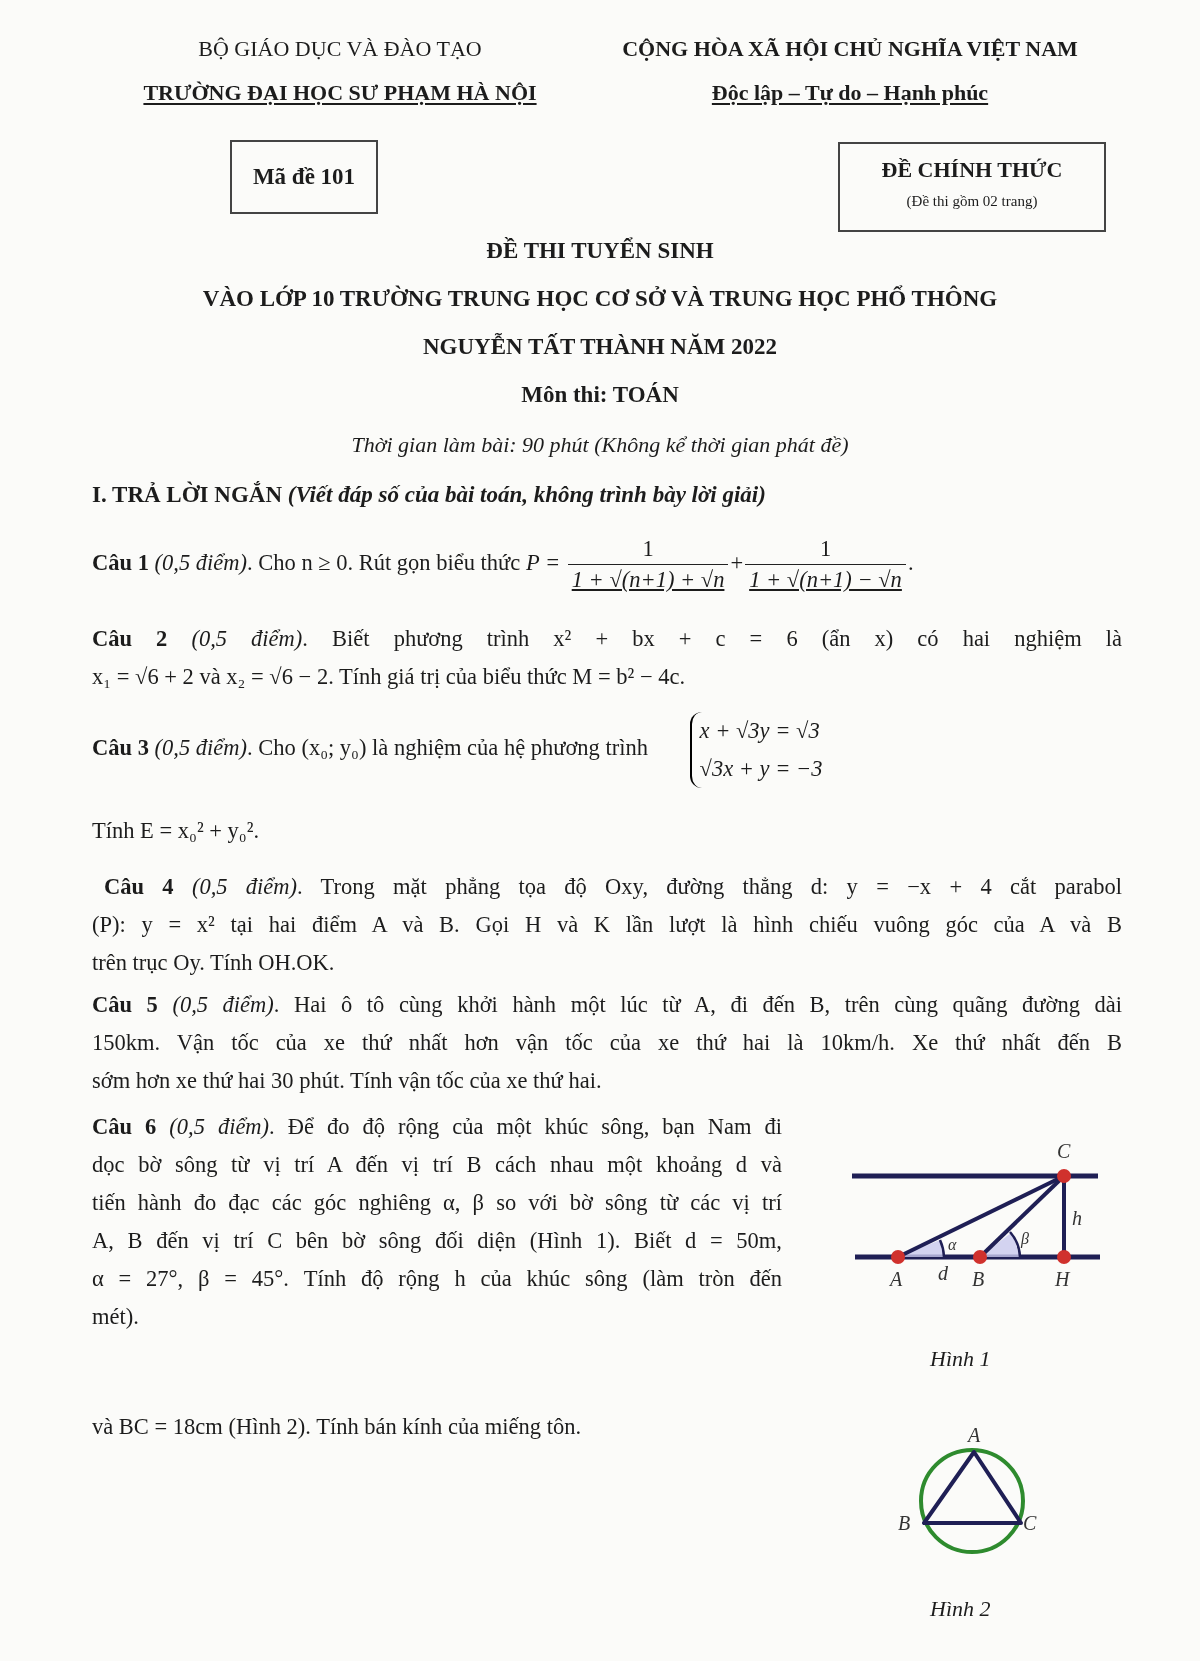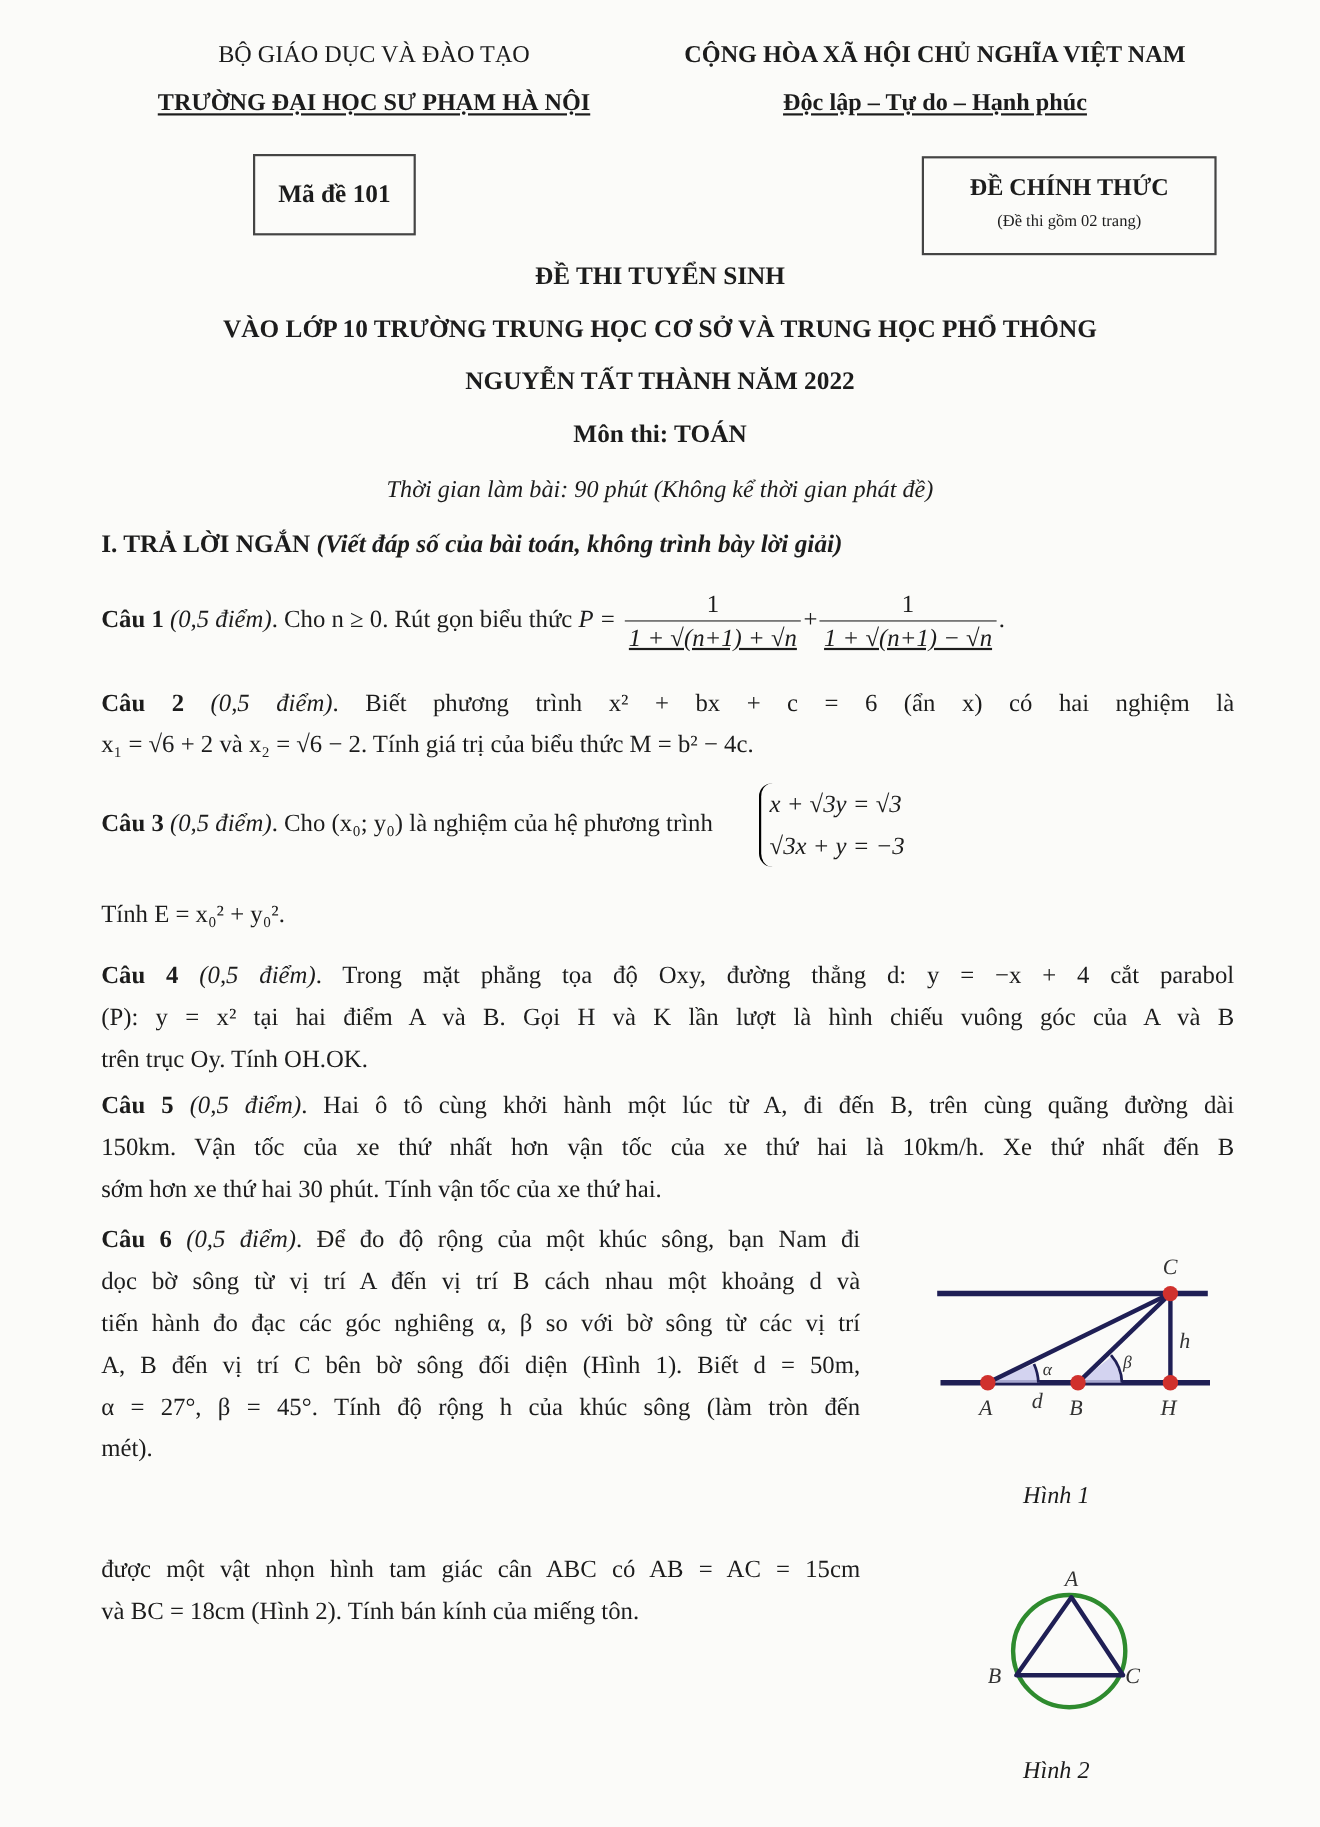--- a/index.html
+++ b/index.html
@@ -63,21 +63,21 @@
 </div>
 
 <div class="abs q" style="left:92px; top:712px; width:1030px; white-space:nowrap;">
   <span class="b">Câu 3</span>
   <span class="it">(0,5 điểm)</span><span>. Cho (x₀; y₀) là nghiệm của hệ phương trình</span>
   <span class="sys"><span style="display:block;">x + √3y = √3</span><span style="display:block;">√3x + y = −3</span></span>
 </div>
 <div class="abs q" style="left:92px; top:812px;">Tính E = x₀² + y₀².</div>
 
 <div class="abs q" style="left:92px; top:868px; width:1030px;">
-  <div style="text-align:justify; text-align-last:justify;"><span class="b">Câu 4</span> <span class="it">(0,5 điểm)</span><span>. Trong mặt phẳng tọa độ Oxy, đường thẳng d: y = −x + 4 cắt parabol</span></div>
+  <div style="text-align:justify; text-align-last:justify;margin-left:12px;"><span class="b">Câu 4</span> <span class="it">(0,5 điểm)</span><span>. Trong mặt phẳng tọa độ Oxy, đường thẳng d: y = −x + 4 cắt parabol</span></div>
   <div style="text-align:justify; text-align-last:justify;">(P): y = x²  tại hai điểm A và B. Gọi H và K lần lượt là hình chiếu vuông góc của A và B</div>
   <div>trên trục Oy. Tính OH.OK.</div>
 </div>
 
 <div class="abs q" style="left:92px; top:986px; width:1030px;">
   <div style="text-align:justify; text-align-last:justify;"><span class="b">Câu 5</span> <span class="it">(0,5 điểm)</span><span>. Hai ô tô cùng khởi hành một lúc từ A, đi đến B, trên cùng quãng đường dài</span></div>
   <div style="text-align:justify; text-align-last:justify;">150km. Vận tốc của xe thứ nhất hơn vận tốc của xe thứ hai là 10km/h. Xe thứ nhất đến B</div>
   <div>sớm hơn xe thứ hai 30 phút. Tính vận tốc của xe thứ hai.</div>
 </div>
 
@@ -111,21 +111,20 @@
     <text x="181" y="104" font-size="16">β</text>
     <text x="50" y="146">A</text>
     <text x="98" y="140">d</text>
     <text x="132" y="146">B</text>
     <text x="215" y="146">H</text>
   </g>
 </svg>
 <div class="abs caption" style="left:930px; top:1346px;">Hình 1</div>
 
 <div class="abs q" style="left:92px; top:1408px; width:690px;">
-  <div style="text-align:justify; text-align-last:justify;">được một vật nhọn hình tam giác cân ABC có AB = AC = 15cm</div>
   <div>và BC = 18cm (Hình 2). Tính bán kính của miếng tôn.</div>
 </div>
 
 <svg class="abs" style="left:880px; top:1420px;" width="160" height="150" viewBox="0 0 160 150">
   <circle cx="92" cy="81" r="51" fill="none" stroke="#2e8b2e" stroke-width="4"></circle>
   <polygon points="94,32 44,103 141,103" fill="none" stroke="#1f1f55" stroke-width="4" stroke-linejoin="round"></polygon>
   <g font-family="Liberation Serif, serif" font-style="italic" font-size="20" fill="#333">
     <text x="88" y="22">A</text>
     <text x="18" y="110">B</text>
     <text x="143" y="110">C</text>

